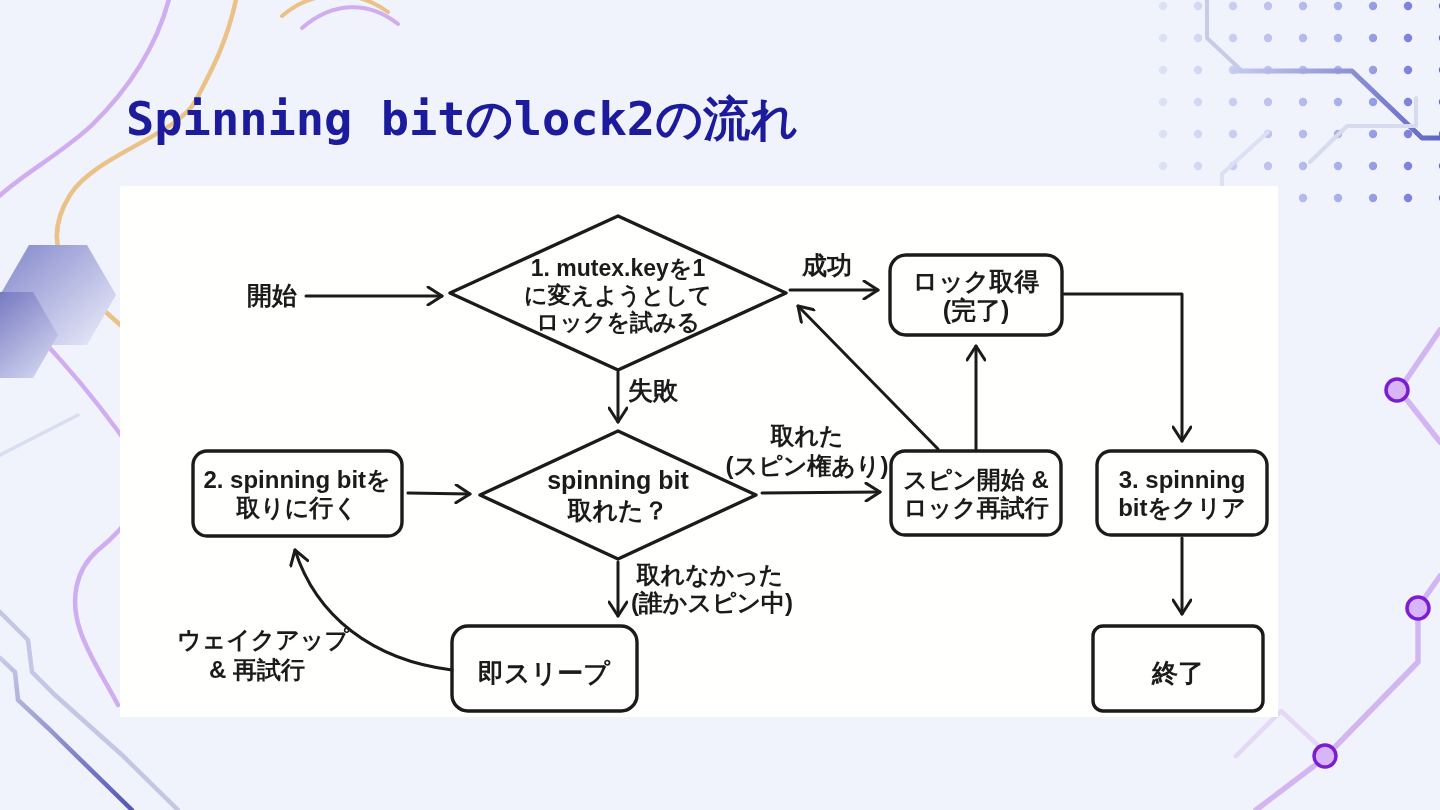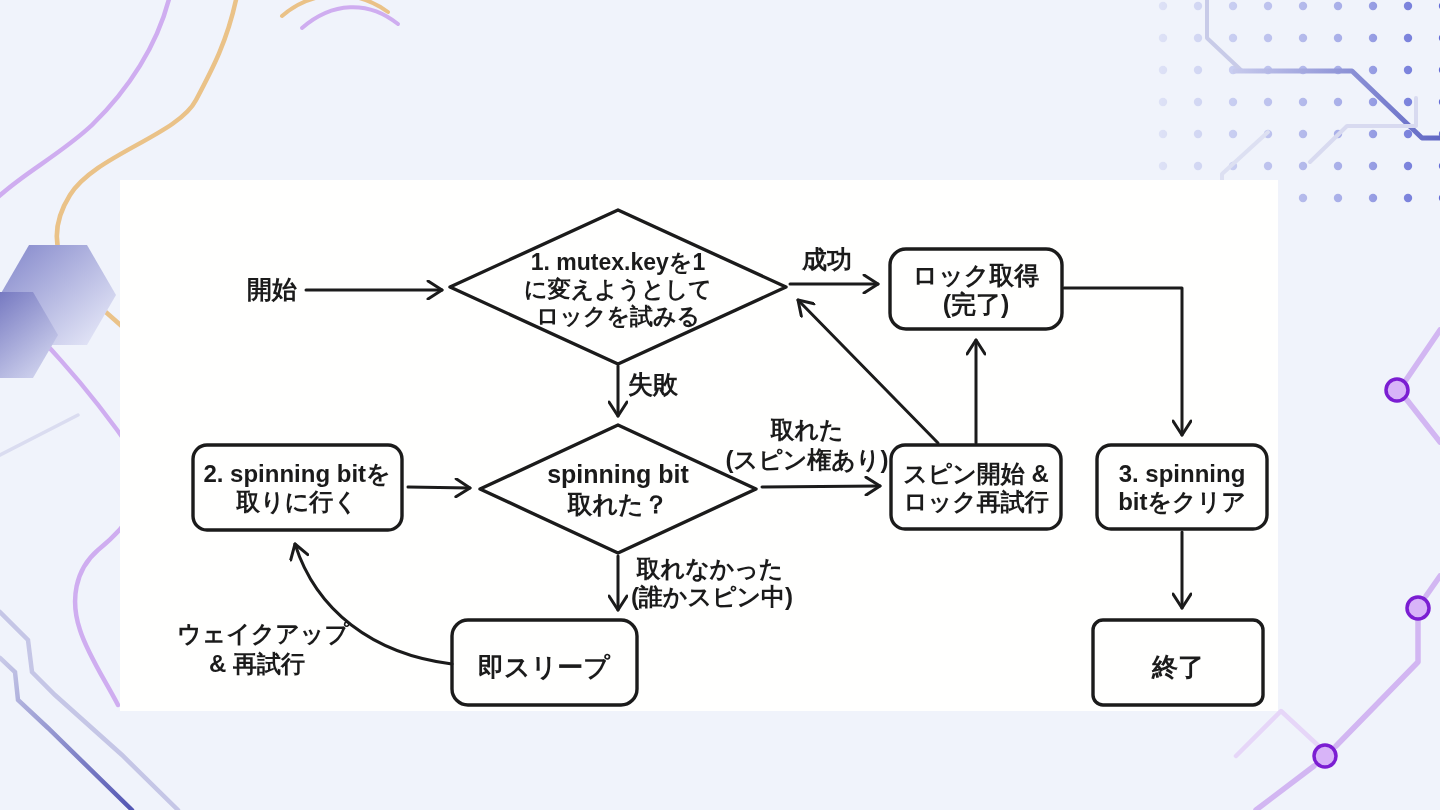--- a/index.html
+++ b/index.html
@@ -3,21 +3,21 @@
 <meta charset="utf-8">
 <style>
   html,body{margin:0;padding:0;}
   body{width:1440px;height:810px;overflow:hidden;background:#f0f3fb;
        font-family:"Liberation Sans",sans-serif;}
   .page{position:relative;width:1440px;height:810px;}
   .deco{position:absolute;left:0;top:0;z-index:0;}
   .title{position:absolute;left:126px;top:88px;margin:0;z-index:2;
          font-family:"DejaVu Sans Mono","DejaVu Sans",monospace;
          font-weight:bold;font-size:47px;letter-spacing:0px;color:#1b1b9b;}
-  .panel{position:absolute;left:120px;top:180px;width:1158px;height:531px;
+  .panel{position:absolute;left:120px;top:186px;width:1158px;height:531px;
          background:#fffffe;z-index:1;}
   .flow{display:block;}
   .flow text{fill:#1b1b1b;font-weight:bold;text-anchor:middle;
              font-family:"Liberation Sans",sans-serif;}
   .flow .shape{fill:none;stroke:#1b1b1b;stroke-width:3.4px;stroke-linejoin:round;}
   .flow .edge{fill:none;stroke:#1b1b1b;stroke-width:3px;stroke-linecap:round;
               stroke-linejoin:round;}
 </style>
 </head>
 <body>
@@ -91,20 +91,21 @@
       <path d="M 1314,766 L 1256,810" stroke="#d2b6f2" stroke-width="5.5"></path>
       <path d="M 1236,756 L 1281,711 L 1322,749" stroke="#e6d6f8" stroke-width="4.5"></path>
     </g>
     <g fill="#d8b4f8" stroke="#7b1ed2" stroke-width="3.5">
       <circle cx="1397" cy="390" r="11"></circle>
       <circle cx="1418" cy="608" r="11"></circle>
       <circle cx="1325" cy="756" r="11"></circle>
     </g>
   </svg>
 
+  <h1 class="title">Spinning bitのlock2の流れ</h1>
 
   <div class="panel">
     <svg class="flow" width="1158" height="531" viewBox="0 0 1158 531">
       <defs>
         <marker id="arrow" viewBox="-16 -10 18 20" refX="0" refY="0" markerWidth="18" markerHeight="20" orient="auto" markerUnits="userSpaceOnUse">
           <path d="M -14,-9 L 0,0 L -14,9" fill="none" stroke="#1b1b1b" stroke-width="3" stroke-linecap="round" stroke-linejoin="round"></path>
         </marker>
       </defs>
 
       <g>

